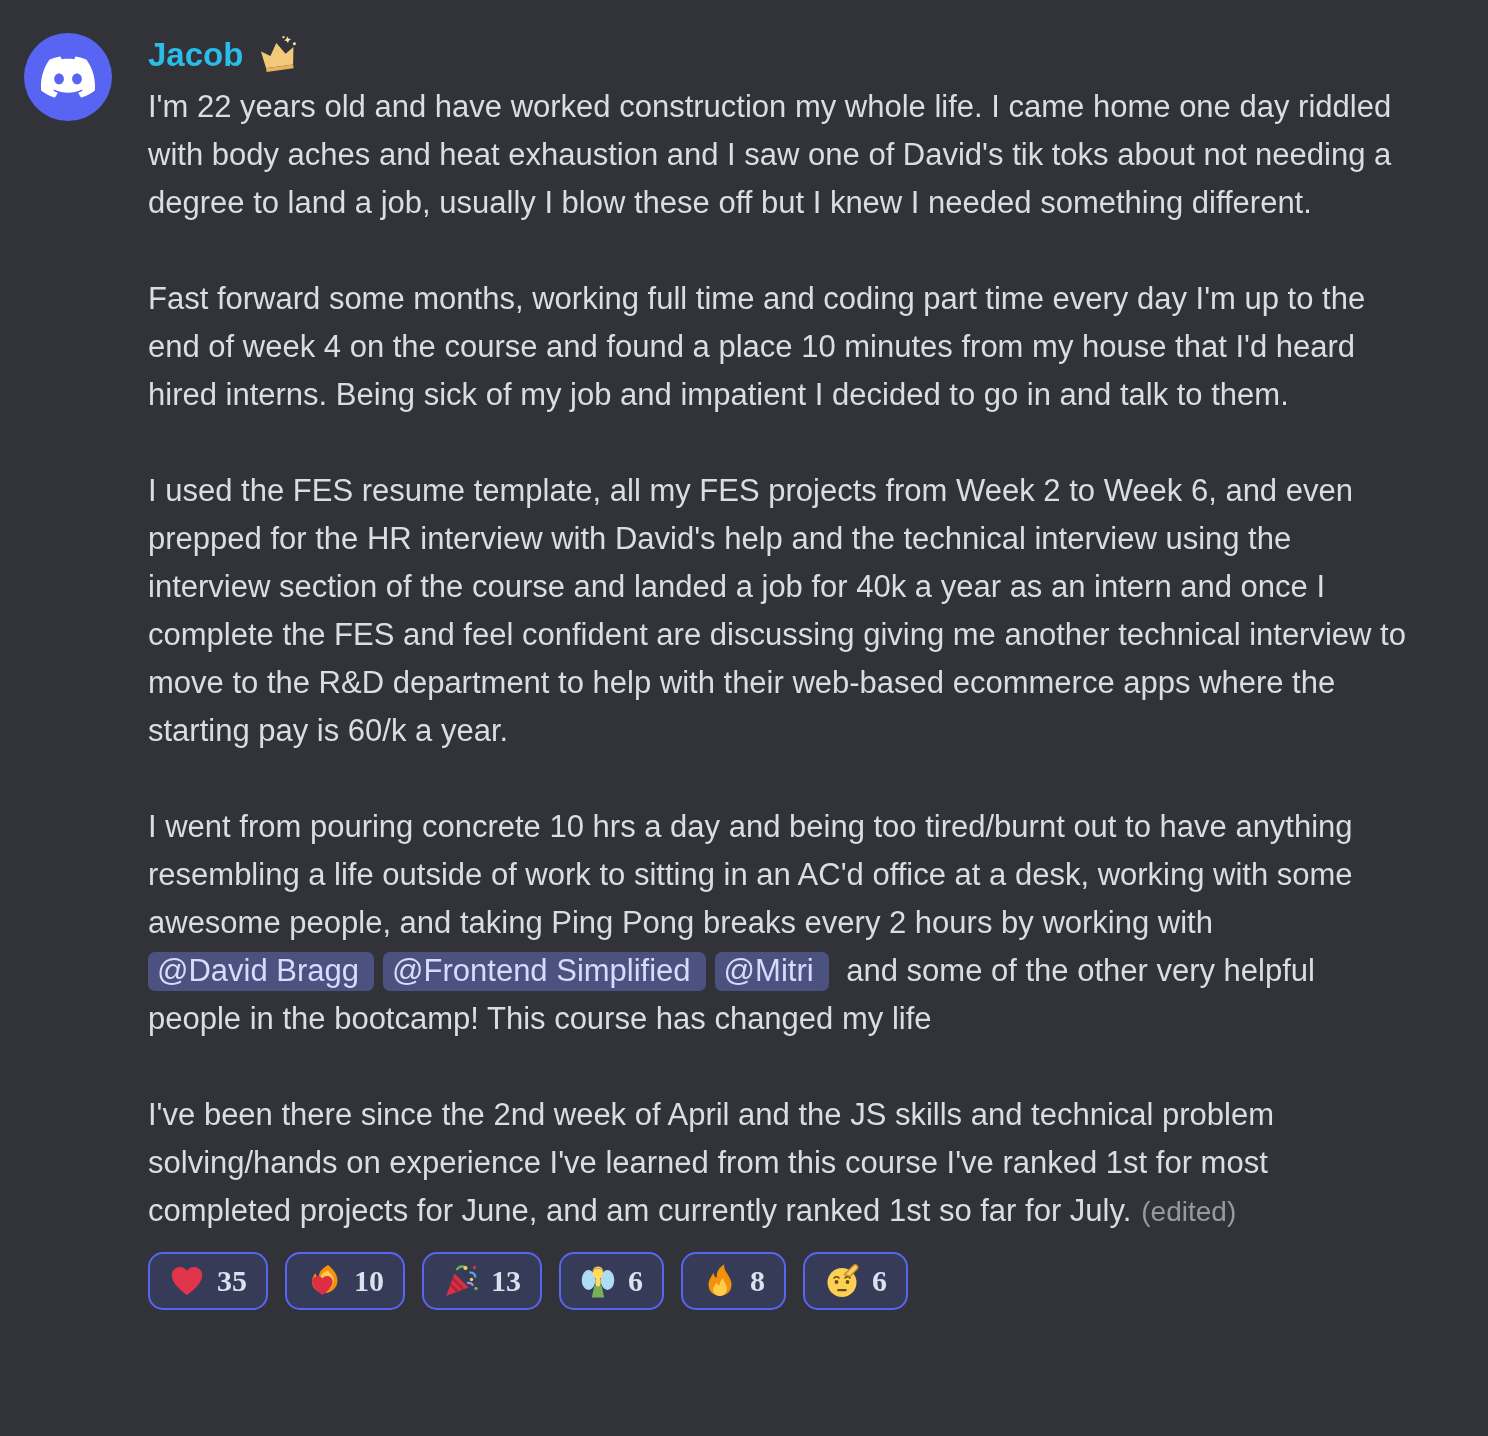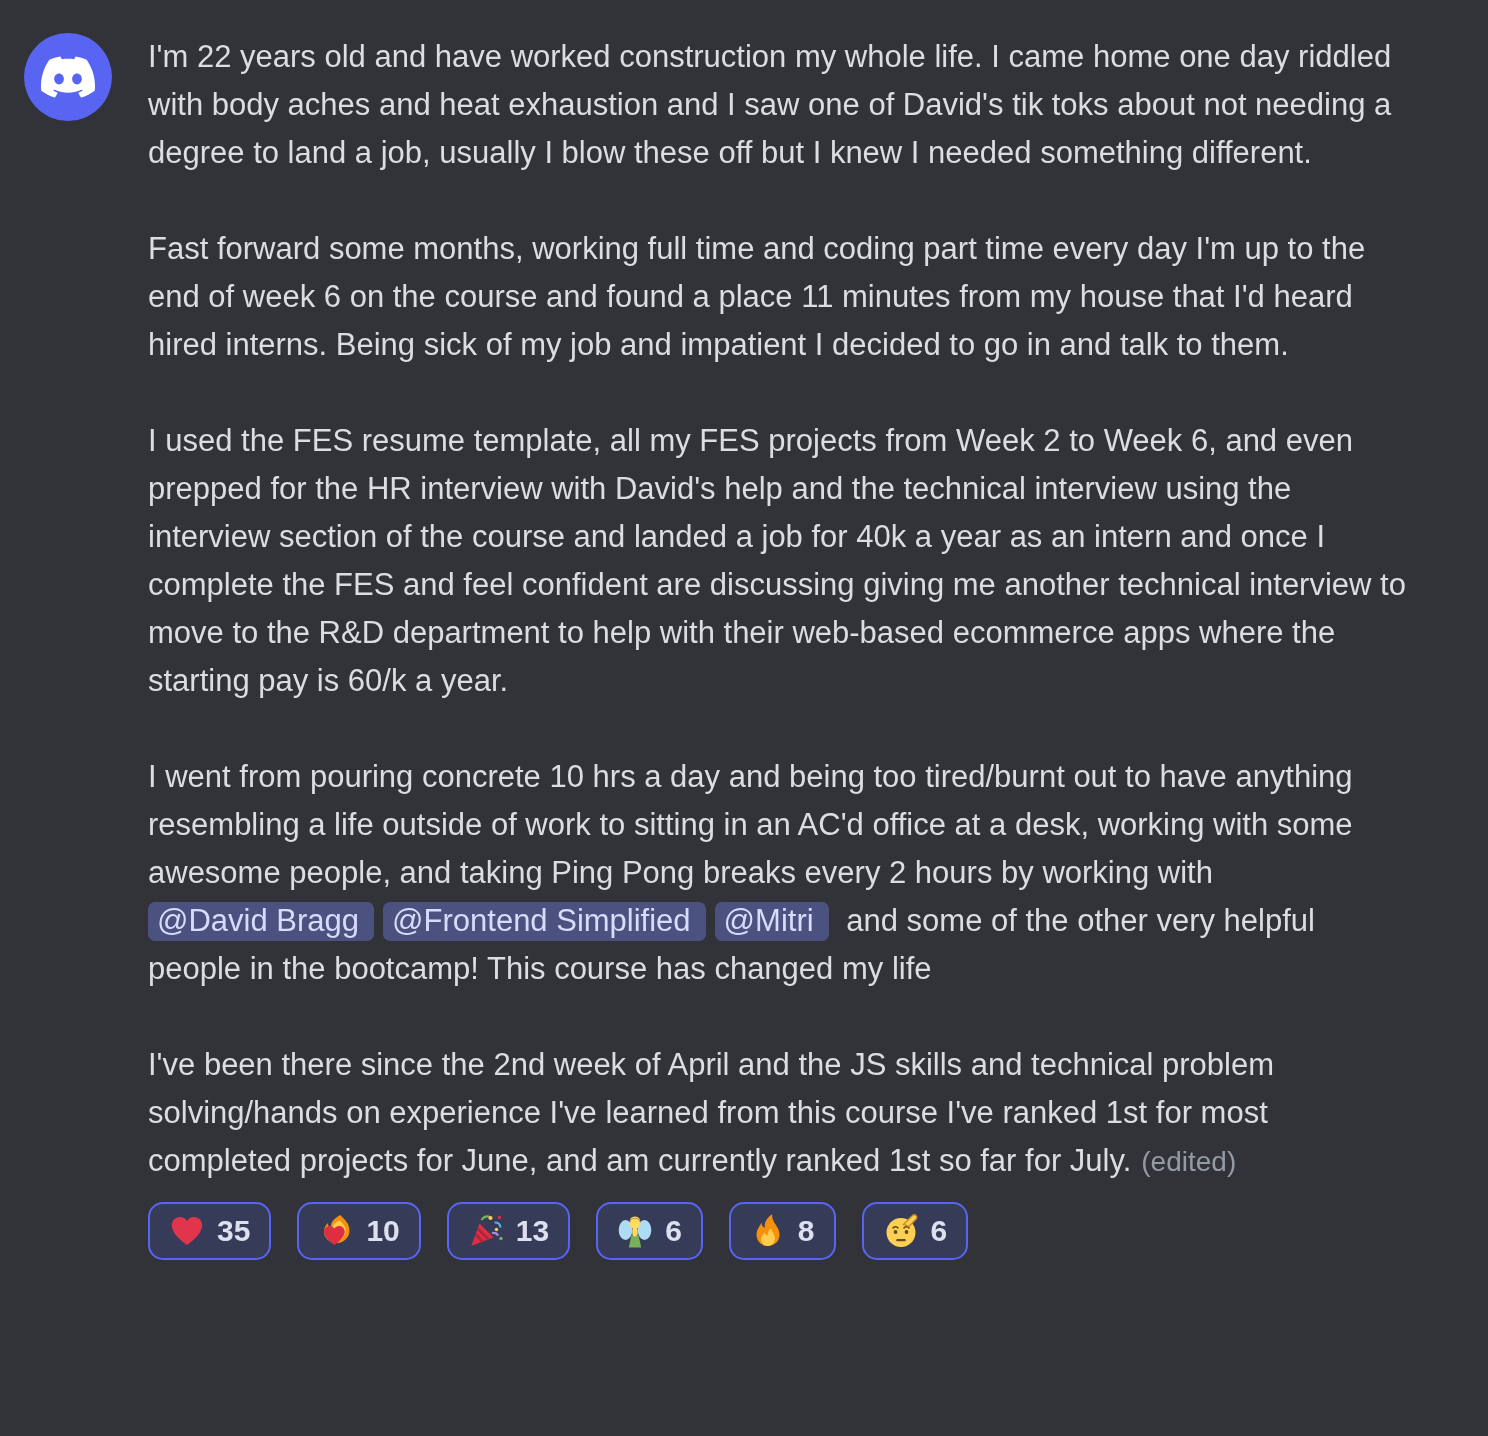--- a/index.html
+++ b/index.html
@@ -32,21 +32,21 @@
   .badge svg{width:42px; height:40px;}
   .body-text{font-size:31px; line-height:48px; color:var(--text); font-weight:400;}
   .body-text p{margin:0 0 48px 0;}
   .body-text p:last-of-type{margin-bottom:0;}
   .mention{
     background:var(--mention-bg); color:var(--mention-text);
     border-radius:7px; padding:1px 15px 3px 9px; font-weight:500;
     cursor:pointer; margin-right:9px; white-space:nowrap;
   }
   .edited{font-size:28px; color:var(--edited); margin-left:10px;}
-  .reactions{display:flex; gap:26px; margin-top:16px; align-items:center;}
+  .reactions{display:flex; gap:17px; margin-top:16px; align-items:center;font-family:Liberation Serif, serif;}
   .reaction{
     display:flex; align-items:center; justify-content:center;
     height:58px; padding:0 19px; gap:12px;
     background:var(--reaction-bg); border:2px solid var(--reaction-border);
     border-radius:15px; cursor:pointer;
   }
   .reaction .emoji{display:inline-flex; width:36px; height:36px;}
   .reaction .emoji svg{width:36px; height:36px;}
   .reaction .count{font-size:30px; font-weight:600; color:#dde0ef; line-height:1;}
 </style>
@@ -58,24 +58,36 @@
   <div class="avatar">
     <span>
       <svg viewBox="0 0 24 24" fill="#ffffff" aria-hidden="true">
         <path d="M20.317 4.3698a19.7913 19.7913 0 00-4.8851-1.5152.0741.0741 0 00-.0785.0371c-.211.3753-.4447.8648-.6083 1.2495-1.8447-.2762-3.68-.2762-5.4868 0-.1636-.3933-.4058-.8742-.6177-1.2495a.077.077 0 00-.0785-.037 19.7363 19.7363 0 00-4.8852 1.515.0699.0699 0 00-.0321.0277C.5334 9.0458-.319 13.5799.0992 18.0578a.0824.0824 0 00.0312.0561c2.0528 1.5076 4.0413 2.4228 5.9929 3.0294a.0777.0777 0 00.0842-.0276c.4616-.6304.8731-1.2952 1.226-1.9942a.076.076 0 00-.0416-.1057c-.6528-.2476-1.2743-.5495-1.8722-.8923a.077.077 0 01-.0076-.1277c.1258-.0943.2517-.1923.3718-.2914a.0743.0743 0 01.0776-.0105c3.9278 1.7933 8.18 1.7933 12.0614 0a.0739.0739 0 01.0785.0095c.1202.099.246.1981.3728.2924a.077.077 0 01-.0066.1276 12.2986 12.2986 0 01-1.873.8914.0766.0766 0 00-.0407.1067c.3604.698.7719 1.3628 1.225 1.9932a.076.076 0 00.0842.0286c1.961-.6067 3.9495-1.5219 6.0023-3.0294a.077.077 0 00.0313-.0552c.5004-5.177-.8382-9.6739-3.5485-13.6604a.061.061 0 00-.0312-.0286zM8.02 15.3312c-1.1825 0-2.1569-1.0857-2.1569-2.419 0-1.3332.9555-2.4189 2.157-2.4189 1.2108 0 2.1757 1.0952 2.1568 2.419 0 1.3332-.9555 2.4189-2.1569 2.4189zm7.9748 0c-1.1825 0-2.1569-1.0857-2.1569-2.419 0-1.3332.9554-2.4189 2.1569-2.4189 1.2108 0 2.1757 1.0952 2.1568 2.419 0 1.3332-.946 2.4189-2.1568 2.4189z"></path>
       </svg>
     </span>
   </div>
 
   <div class="content">
 
+    <div class="header">
+      <span class="username">Jacob</span>
+      <span class="badge">
+        <svg viewBox="0 0 40 36" aria-hidden="true">
+          <path d="M7 29 L4.4 12.5 l8.3 5.4 L20 6.5 l7.3 11.4 8.3-5.4L33 29z" fill="#f2c879"></path>
+          <path d="M7 29h26v3.6H7z" fill="#e8b35c"></path>
+          <path d="M31 1.5l1 2.4 2.4 1-2.4 1-1 2.4-1-2.4-2.4-1 2.4-1z" fill="#fbe3a8"></path>
+          <circle cx="37" cy="9.5" r="1.4" fill="#fbe3a8"></circle>
+          <circle cx="27.5" cy="1.8" r="1.1" fill="#fbe3a8"></circle>
+        </svg>
+      </span>
+    </div>
 
     <div class="body-text">
       <p>I'm 22 years old and have worked construction my whole life. I came home one day riddled with body aches and heat exhaustion and I saw one of David's tik toks about not needing a degree to land a job, usually I blow these off but I knew I needed something different.</p>
-      <p>Fast forward some months, working full time and coding part time every day I'm up to the end of week 6 on the course and found a place 11 minutes from my house that I'd heard hired interns. Being sick of my job and impatient I decided to go in and talk to them.</p>
+      <p>Fast forward some months, working full time and coding part time every day I'm up to the end of week 4 on the course and found a place 10 minutes from my house that I'd heard hired interns. Being sick of my job and impatient I decided to go in and talk to them.</p>
       <p>I used the FES resume template, all my FES projects from Week 2 to Week 6, and even prepped for the HR interview with David's help and the technical interview using the interview section of the course and landed a job for 40k a year as an intern and once I complete the FES and feel confident are discussing giving me another technical interview to move to the R&amp;D department to help with their web-based ecommerce apps where the starting pay is 60/k a year.</p>
       <p><span>I went from pouring concrete 10 hrs a day and being too tired/burnt out to have anything resembling a life outside of work to sitting in an AC'd office at a desk, working with some awesome people, and taking Ping Pong breaks every 2 hours by working with </span><span class="mention">@David Bragg</span><span class="mention">@Frontend Simplified</span><span class="mention">@Mitri</span><span> and some of the other very helpful people in the bootcamp! This course has changed my life</span></p>
       <p><span>I've been there since the 2nd week of April and the JS skills and technical problem solving/hands on experience I've learned from this course I've ranked 1st for most completed projects for June, and am currently ranked 1st so far for July.</span><span class="edited">(edited)</span></p>
 
       <div class="reactions">
 
         <div class="reaction">
           <span class="emoji">
             <svg viewBox="0 0 36 36" aria-hidden="true">
               <path d="M18 32C8.4 25 2.8 18.6 2.8 12.2 2.8 7.6 6.4 4 11 4c2.9 0 5.6 1.5 7 3.9C19.4 5.5 22.1 4 25 4c4.6 0 8.2 3.6 8.2 8.2 0 6.4-5.6 12.8-15.2 19.8z" fill="#e0354b"></path>

